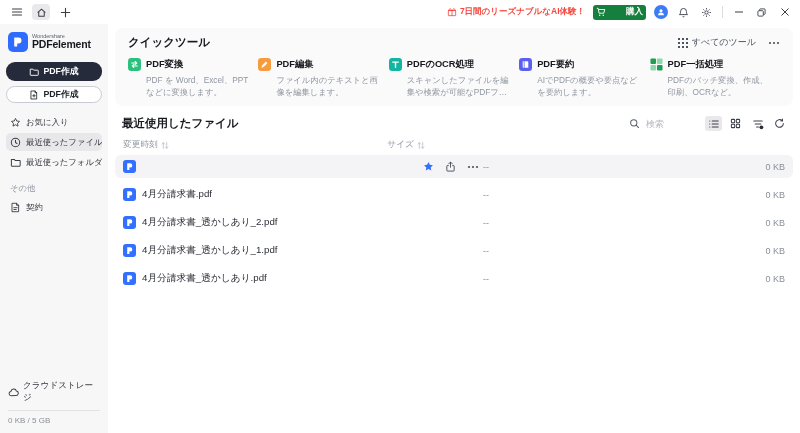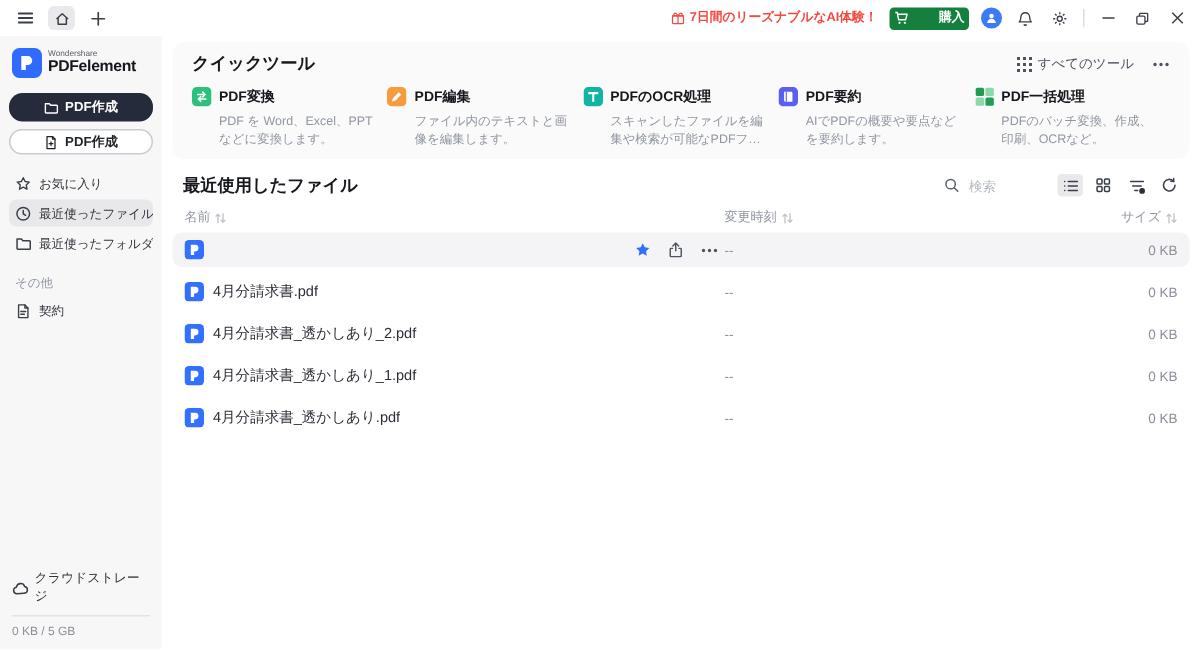--- a/index.html
+++ b/index.html
@@ -401,29 +401,20 @@
               <svg width="11" height="11" viewBox="0 0 12 12" fill="none" stroke="#3a3f47" stroke-width="1.1" stroke-linecap="round">
                 <path d="M10.2 6A4.2 4.2 0 1 1 8.9 2.9"></path>
                 <path d="M9.2 1.1l.1 2.1-2.1-.1"></path>
               </svg>
             </span>
         </span>
       </span>
     </div>
 
     <div class="table-head">
-      <span class="th th-name">
-        <span>名前</span>
-        <span>
-            <svg width="8" height="9" viewBox="0 0 8 9" fill="none" stroke="#c0c3ca" stroke-width="0.9" stroke-linecap="round" stroke-linejoin="round">
-              <path d="M2.3 7.5V1.8M1 3.1l1.3-1.3 1.3 1.3"></path>
-              <path d="M5.7 1.5v5.7M4.4 5.9l1.3 1.3 1.3-1.3"></path>
-            </svg>
-          </span>
-      </span>
       <span class="th th-modified">
         <span>変更時刻</span>
         <span>
             <svg width="8" height="9" viewBox="0 0 8 9" fill="none" stroke="#c0c3ca" stroke-width="0.9" stroke-linecap="round" stroke-linejoin="round">
               <path d="M2.3 7.5V1.8M1 3.1l1.3-1.3 1.3 1.3"></path>
               <path d="M5.7 1.5v5.7M4.4 5.9l1.3 1.3 1.3-1.3"></path>
             </svg>
           </span>
       </span>
       <span class="th th-size">

